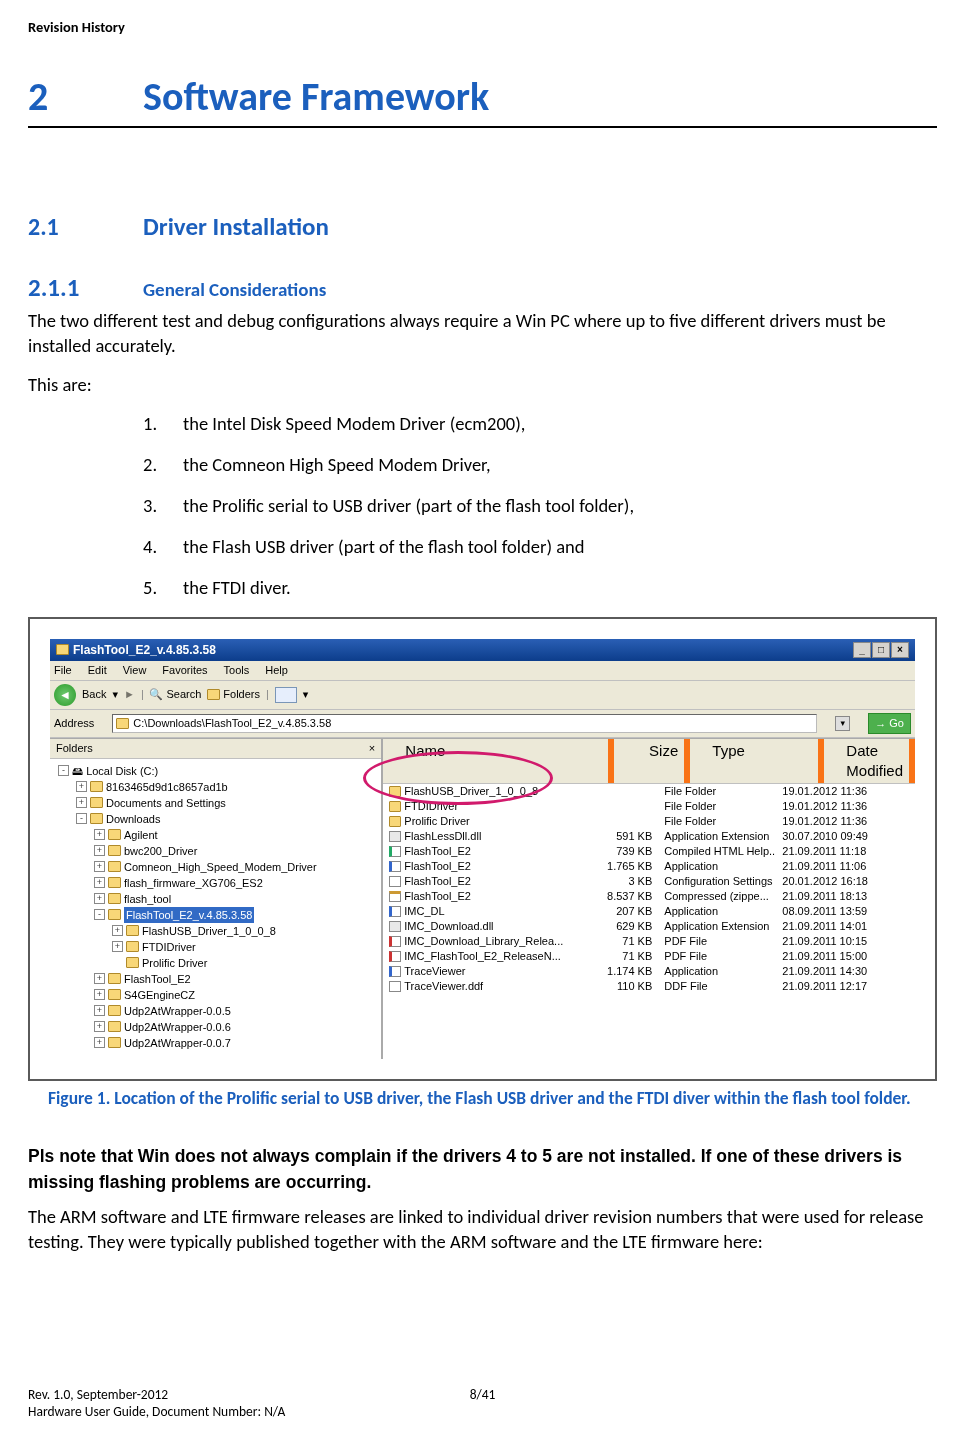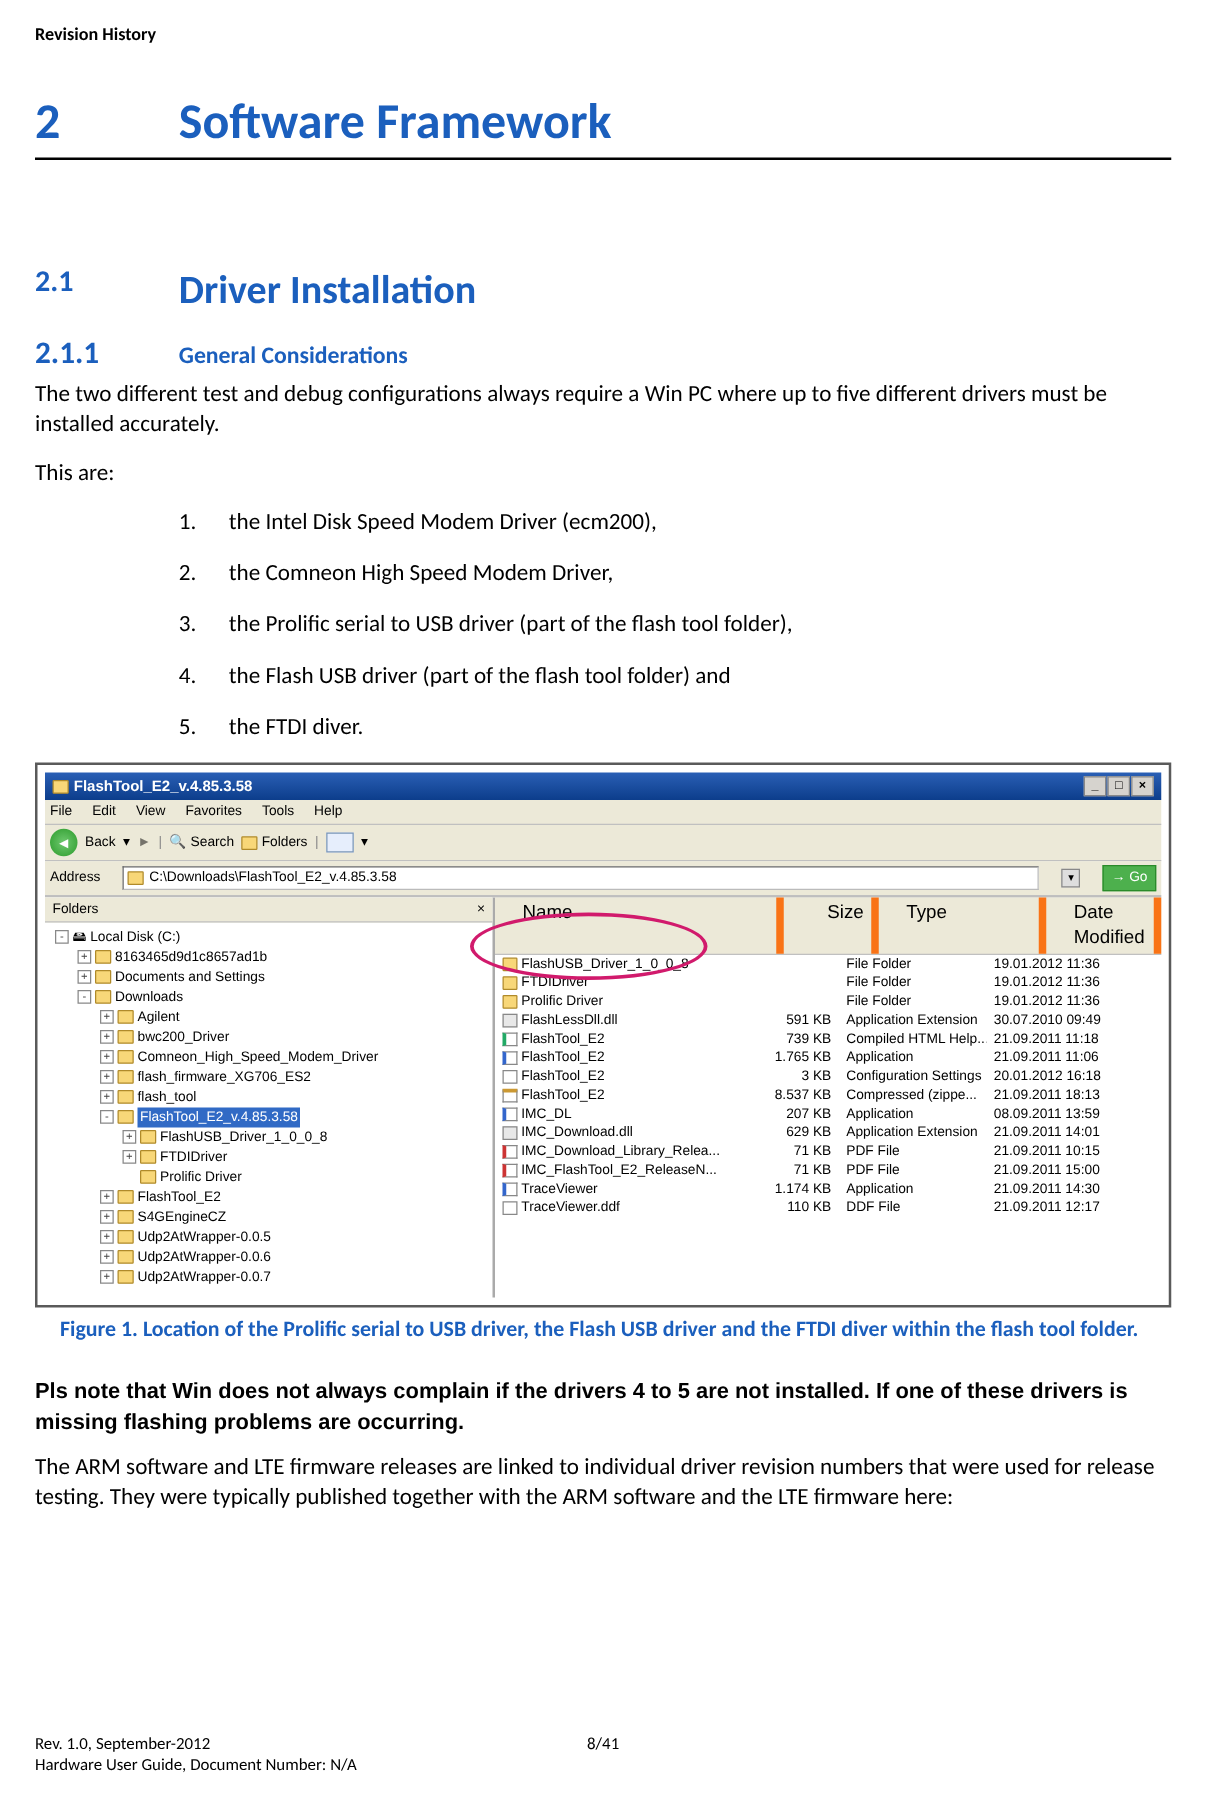--- a/index.html
+++ b/index.html
@@ -32,31 +32,31 @@
     color: #1b5fbd;
     width: 115px;
   }
   .chapter-title {
     font-size: 40px;
     font-weight: bold;
     color: #1b5fbd;
   }
   .section-row {
     display: flex;
-    align-items: flex-start;
-    margin-bottom: 12px;
+    align-items: flex-end;
+    margin-bottom: 28px;
   }
   .section-num {
     font-size: 24px;
     font-weight: bold;
     color: #1b5fbd;
     width: 115px;
   }
   .section-title {
-    font-size: 32px;
+    font-size: 25px;
     font-weight: bold;
     color: #1b5fbd;
   }
   .subsection-row {
     display: flex;
     align-items: baseline;
     margin-bottom: 4px;
   }
   .subsection-num {
     font-size: 25px;
@@ -77,21 +77,21 @@
     margin-left: 115px;
     margin-bottom: 10px;
   }
   ol.driver-list li {
     display: flex;
     margin-bottom: 16px;
   }
   .li-num { width: 40px; }
   .figure-box {
     border: 2px solid #5a5a5a;
-    padding: 6px;
+    padding: 20px;
     margin-bottom: 6px;
     position: relative;
     font-family: Tahoma, Arial, sans-serif;
     font-size: 11px;
     color: #000;
     background: #fff;
   }
   .win-titlebar {
     background: linear-gradient(#2a5fb5, #0c3d8b);
     color: #fff;
@@ -177,21 +177,21 @@
     position: absolute;
     border: 3px solid #d11a6c;
     border-radius: 50%;
     width: 190px; height: 54px;
     pointer-events: none;
   }
   .figure-caption {
     color: #1b5fbd;
     font-weight: bold;
     font-size: 17.5px;
-    margin-bottom: 24px;
+    margin-bottom: 34px;
     padding-left: 22px;
     text-indent: -22px;
     margin-left: 20px;
     margin-right: 20px;
     text-align: left;
   }
   .figure-caption-wrap { text-align: center; }
   .bold-note {
     font-family: Arial, sans-serif;
     font-weight: bold;

